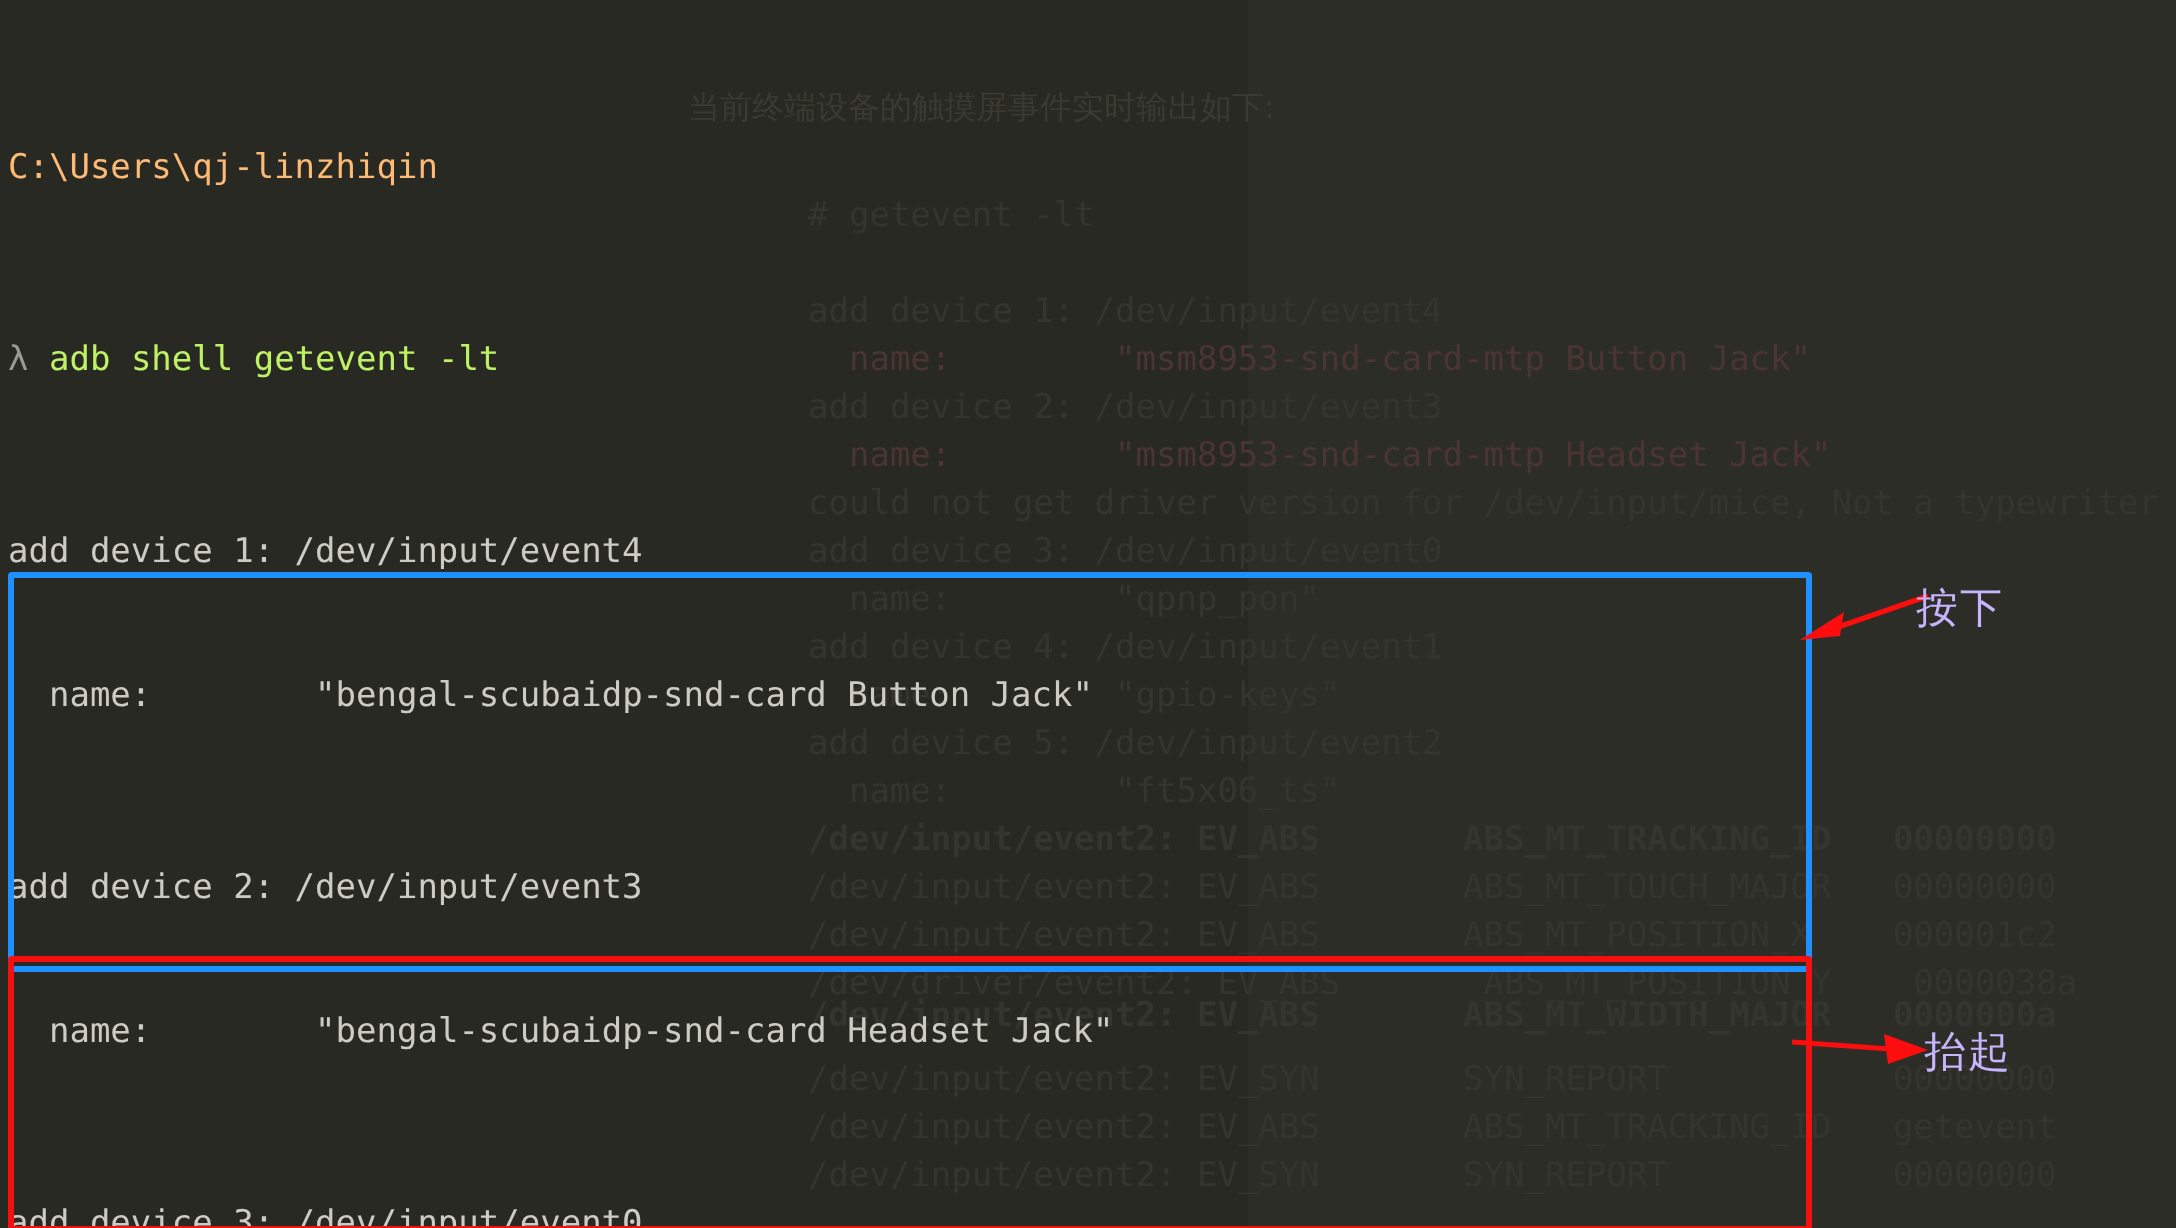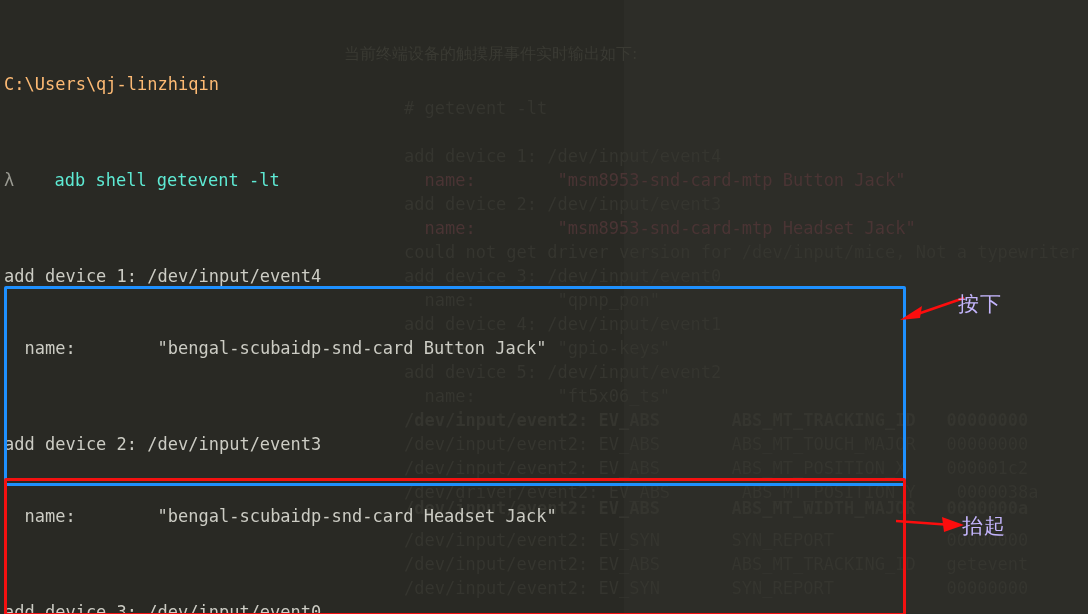--- a/index.html
+++ b/index.html
@@ -67,21 +67,21 @@
     top: 0;
     z-index: 3;
     font-size: 17px;
     line-height: 24px;
     white-space: pre;
     color: #ccccc4;
   }
   .line { white-space: pre; height: 24px; }
   .c-green  { color: #fdba74; }
   .c-dim    { color: #9a9a92; }
-  .c-white  { color: #5eead4; margin-left: 30px; }
+  .c-white  { color: #bef264; }
 
   
   .box {
     position: absolute;
     z-index: 4;
     pointer-events: none;
   }
   .box-down {
     left: 4px;
     top: 286px;

